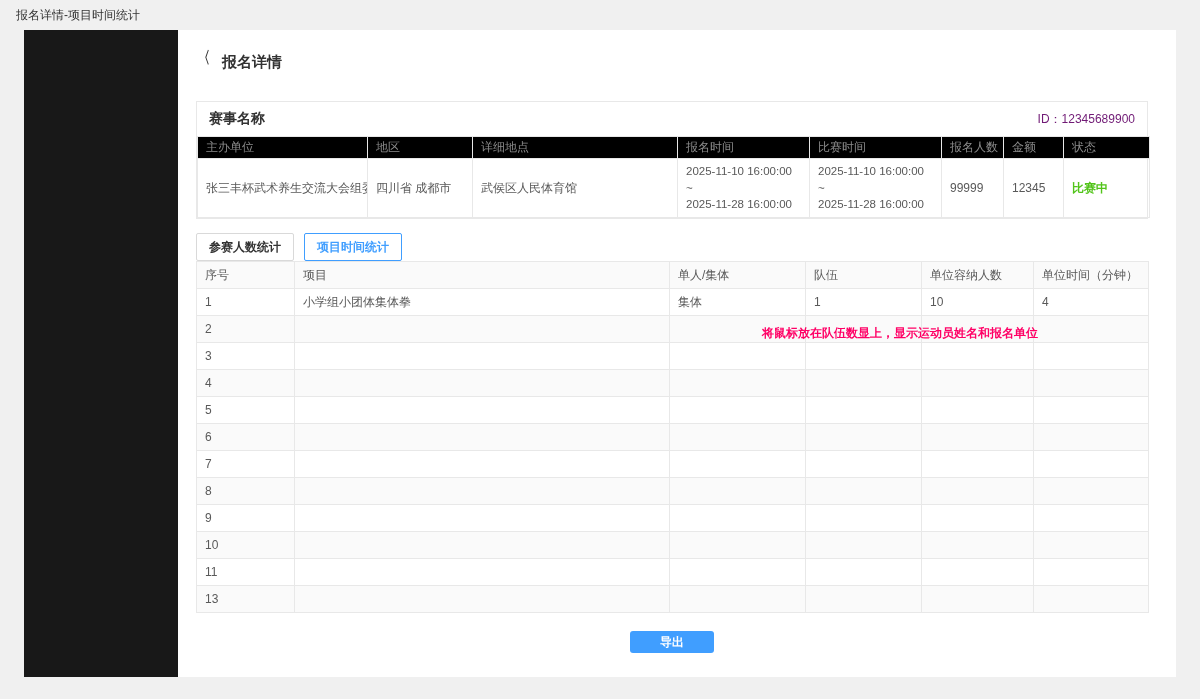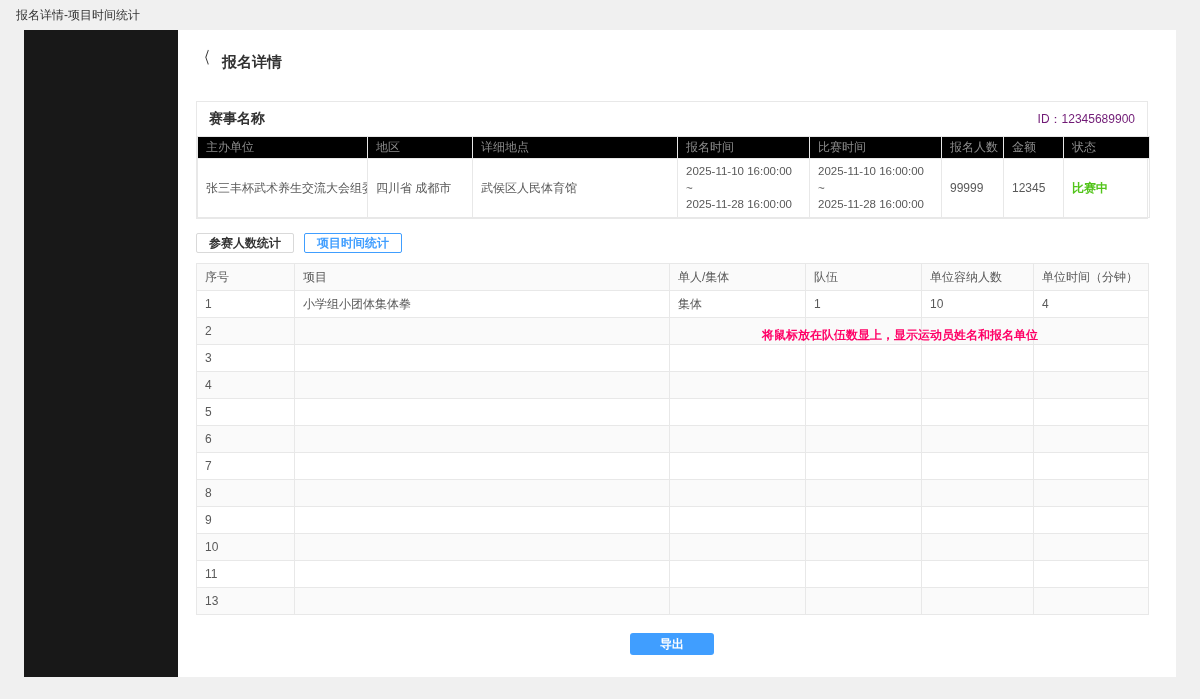--- a/index.html
+++ b/index.html
@@ -25,25 +25,25 @@
 
   table { border-collapse:collapse; width:100%; table-layout:fixed; }
   th, td { border:1px solid #e8e8e8; text-align:left; font-weight:normal; overflow:hidden; white-space:nowrap; }
 
   .event-table th { color:#8c8c8c; height:22px; padding:2px 8px; background:#000000; }
   .event-table td { height:40px; padding:4px 8px; color:#595959; }
   .event-table td.time { white-space:pre-line; line-height:1.45; font-size:11.5px; }
   .status { color:var(--status-green,#52c41a); font-weight:bold; }
 
   .tabs { display:flex; gap:10px; margin-top:14px; }
-  .tab-btn { height:20px; padding:0 12px; background:#fff; border:1px solid #d9d9d9; border-radius:2px;
+  .tab-btn { height:28px; padding:0 12px; background:#fff; border:1px solid #d9d9d9; border-radius:2px;
              font-size:12px; color:#333; cursor:pointer; font-family:inherit; font-weight:bold; }
   .tab-btn.active { color:var(--accent,#409eff); border-color:var(--accent,#409eff); }
 
-  .stats-wrap { margin-top:10px; position:relative; }
+  .stats-wrap { position:relative; }
   .stats-table th { height:27px; padding:0 8px; background:#fafafa; color:#595959; }
   .stats-table td { height:27px; padding:0 8px; color:#595959; }
   .stats-table tbody tr:nth-child(even) { background:#fafafa; }
 
   .annotation { position:absolute; top:64px; left:566px; color:var(--annotation,#ff0066);
                 font-weight:bold; font-size:12px; white-space:nowrap; pointer-events:none; }
 
   .export-row { display:flex; justify-content:center; padding:18px 0 20px; }
   .export-btn { width:84px; height:22px; background:var(--accent,#409eff); color:#fff; border:none;
                 border-radius:3px; font-size:12px; cursor:pointer; font-family:inherit; font-weight:bold; line-height:20px; }

